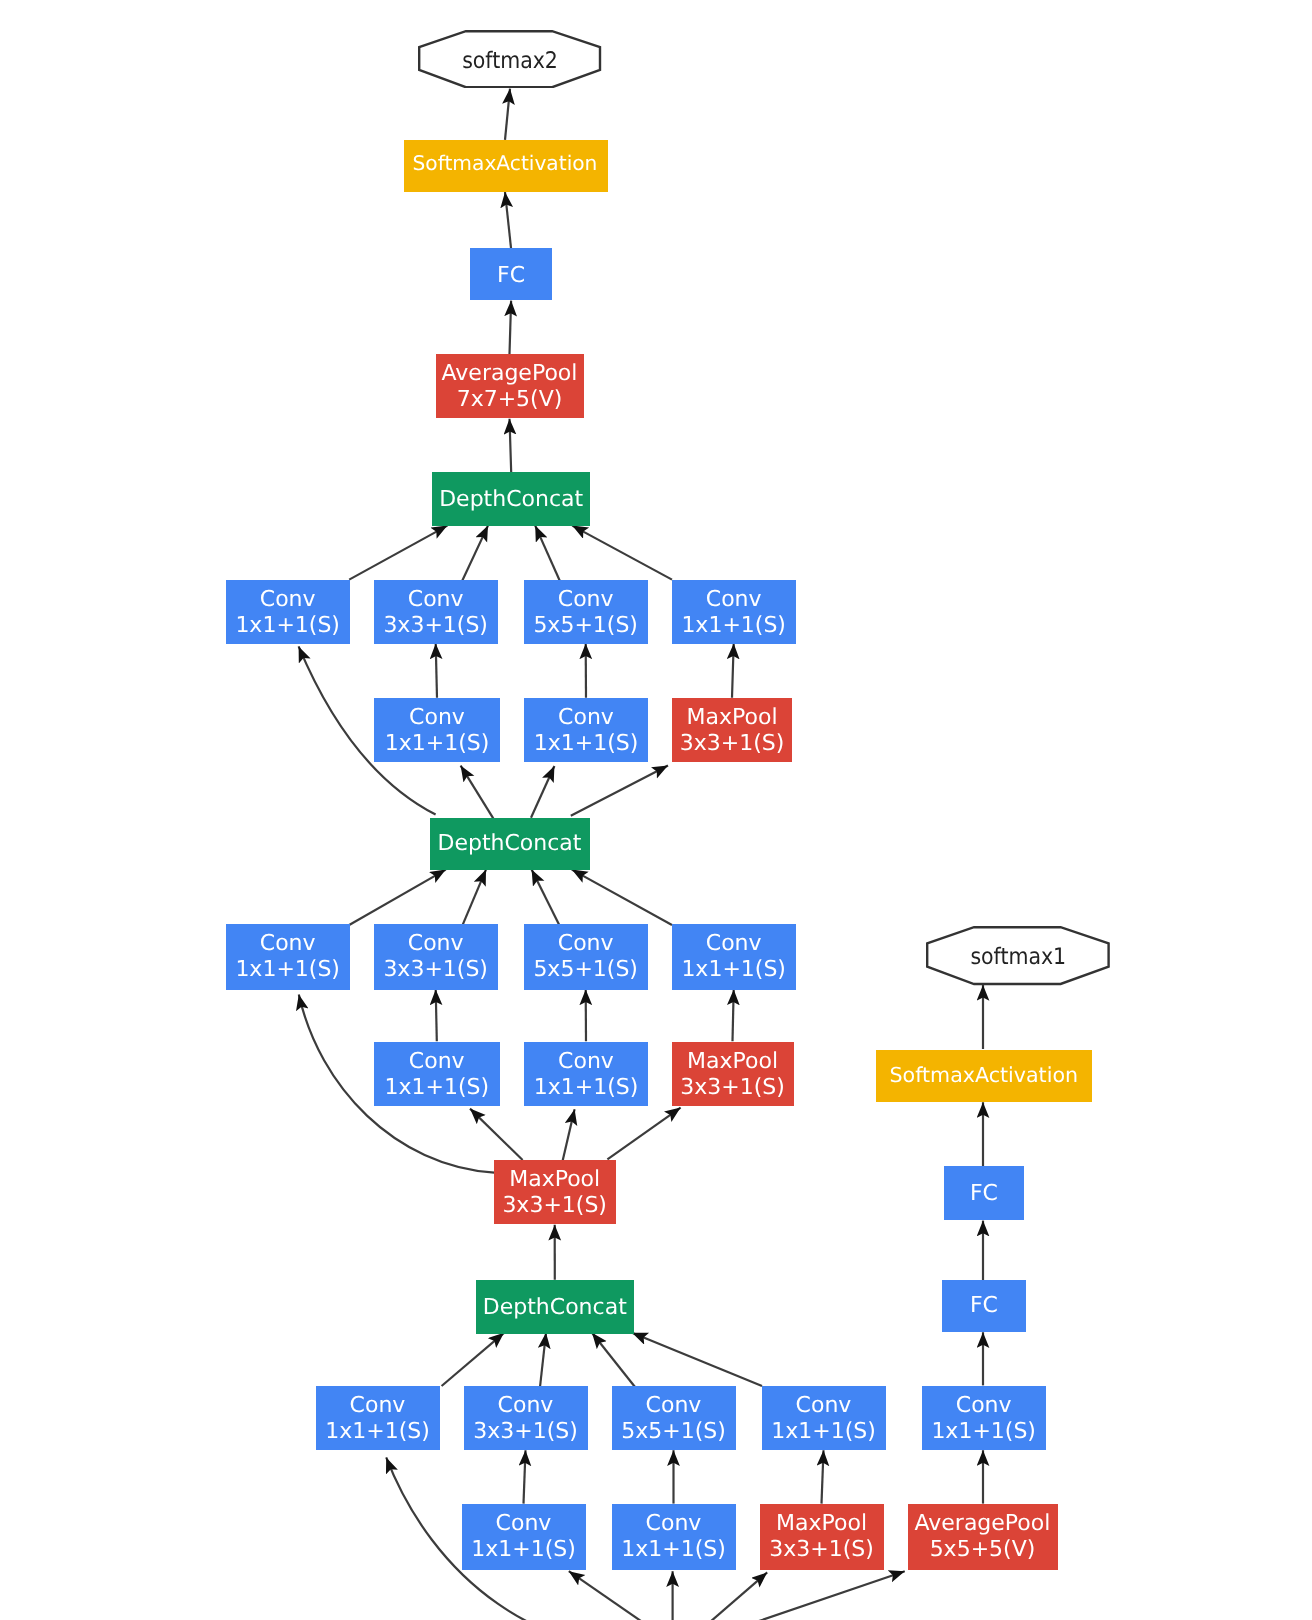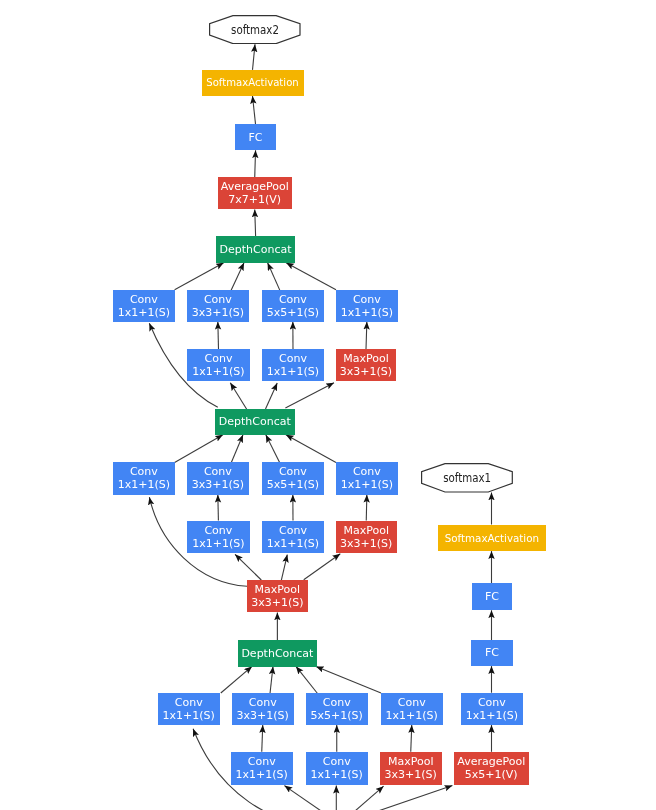--- a/index.html
+++ b/index.html
@@ -77,21 +77,21 @@
         <span class="ln">softmax2</span>
       </div>
       <div class="node softmax" style="left: 201.5px; top: 69.9px; width: 102px; height: 26.1px; font-size: 10.1px; background: rgb(244, 180, 0);">
         <span class="ln">SoftmaxActivation</span>
       </div>
       <div class="node conv" style="left: 235.3px; top: 124.4px; width: 40.5px; height: 25.9px; background: rgb(66, 133, 244);">
         <span class="ln">FC</span>
       </div>
       <div class="node pool" style="left: 217.5px; top: 177px; width: 74.5px; height: 32.4px; background: rgb(219, 68, 55);">
         <span class="ln">AveragePool</span>
-        <span class="ln">7x7+1(V)</span>
+        <span class="ln">7x7+5(V)</span>
       </div>
       <div class="node concat" style="left: 215.9px; top: 236.3px; width: 79.4px; height: 27.1px; background: rgb(15, 153, 96);">
         <span class="ln">DepthConcat</span>
       </div>
       <div class="node conv" style="left: 113px; top: 289.7px; width: 61.7px; height: 32px; background: rgb(66, 133, 244);">
         <span class="ln">Conv</span>
         <span class="ln">1x1+1(S)</span>
       </div>
       <div class="node conv" style="left: 187px; top: 289.7px; width: 61.7px; height: 32px; background: rgb(66, 133, 244);">
         <span class="ln">Conv</span>
@@ -182,23 +182,23 @@
       <div class="node conv" style="left: 306px; top: 751.8px; width: 61.5px; height: 33.2px; background: rgb(66, 133, 244);">
         <span class="ln">Conv</span>
         <span class="ln">1x1+1(S)</span>
       </div>
       <div class="node pool" style="left: 380px; top: 751.8px; width: 61.5px; height: 33.2px; background: rgb(219, 68, 55);">
         <span class="ln">MaxPool</span>
         <span class="ln">3x3+1(S)</span>
       </div>
       <div class="node pool" style="left: 453.8px; top: 751.8px; width: 74.9px; height: 33.2px; background: rgb(219, 68, 55);">
         <span class="ln">AveragePool</span>
-        <span class="ln">5x5+1(V)</span>
-      </div>
-      <div class="node octagon" style="left: 421px; top: 462.5px; width: 92.3px; height: 30px;">
+        <span class="ln">5x5+5(V)</span>
+      </div>
+      <div class="node octagon" style="left: 463px; top: 462.5px; width: 92.3px; height: 30px;">
         <svg width="92.3" height="30" style="position: absolute; left: 0px; top: 0px;">
           <polygon points="24,0.6 67.3,0.6 91.3,8.7 91.3,20.3 67.3,29 24,29 0.6,20.3 0.6,8.7" fill="#ffffff" stroke="#333333" stroke-width="1.2"></polygon>
         </svg>
         <span class="ln">softmax1</span>
       </div>
       <div class="node softmax" style="left: 438px; top: 524.5px; width: 107.8px; height: 26.6px; font-size: 10.3px; background: rgb(244, 180, 0);">
         <span class="ln">SoftmaxActivation</span>
       </div>
       <div class="node conv" style="left: 471.5px; top: 583.4px; width: 40.9px; height: 26.9px; background: rgb(66, 133, 244);">
         <span class="ln">FC</span>

